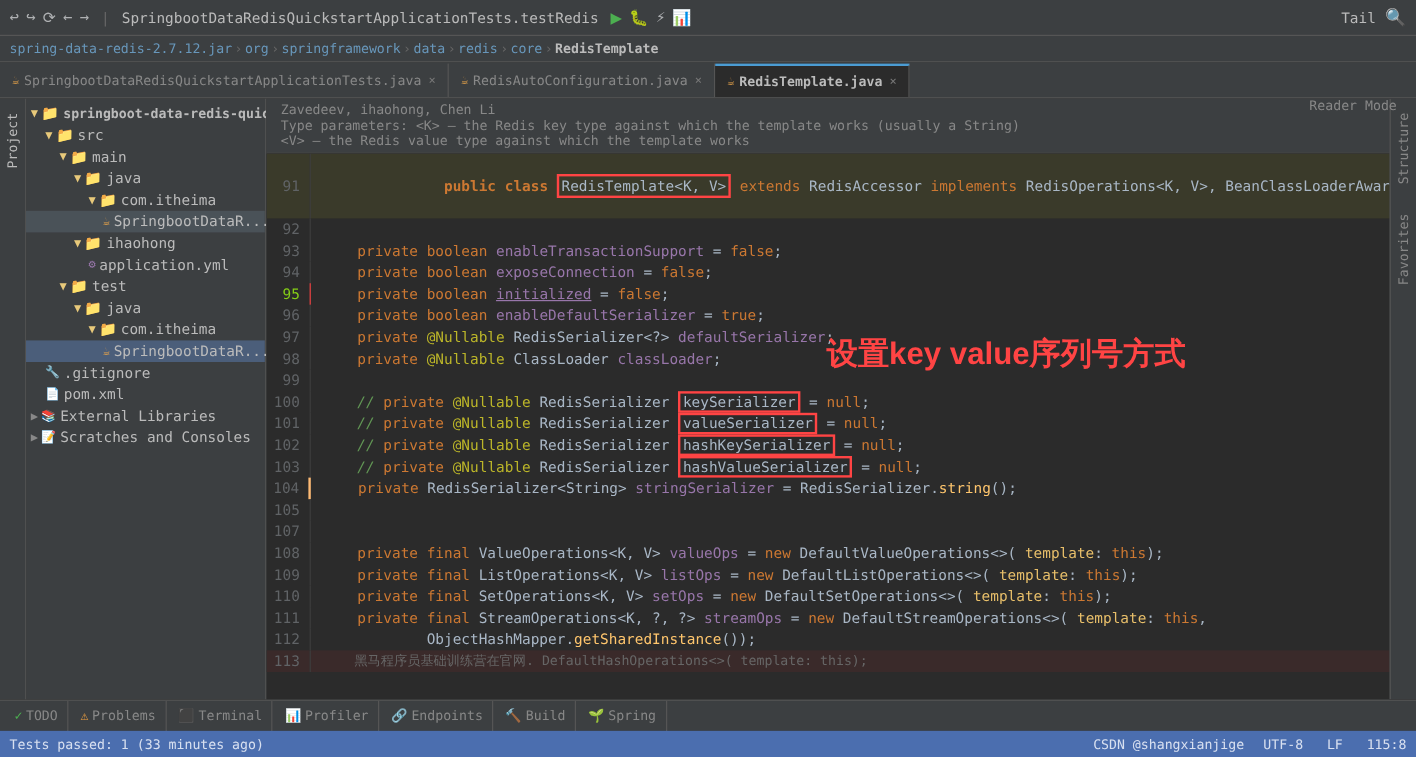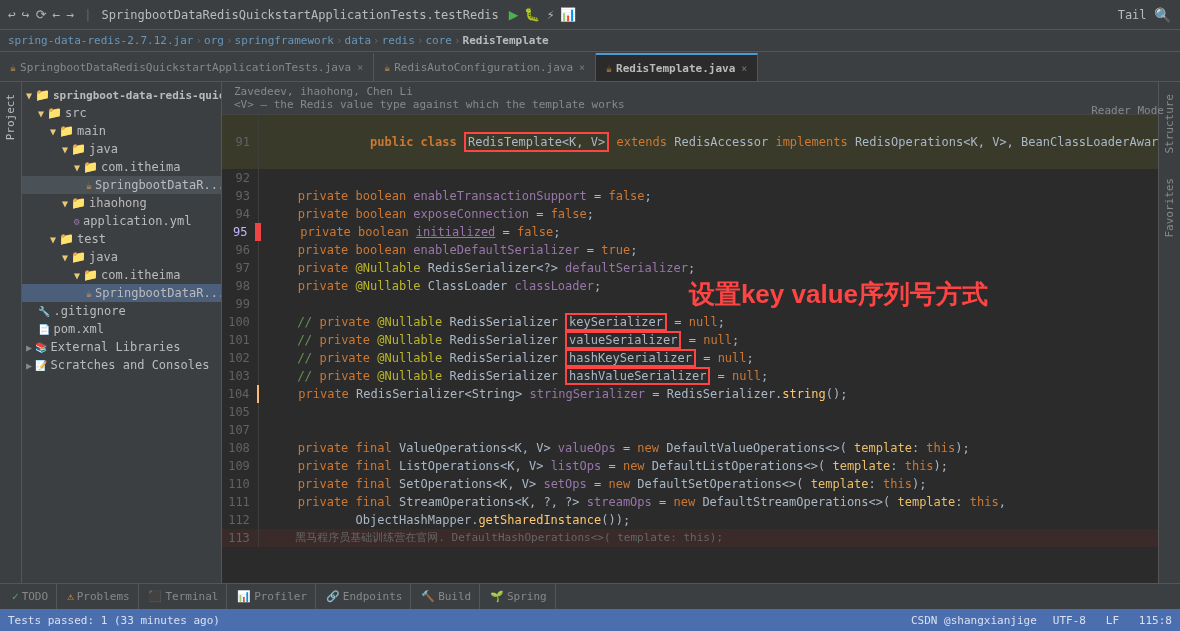--- a/index.html
+++ b/index.html
@@ -160,24 +160,25 @@
         <span style="color:#888; font-size:10px;">📝</span>
         <span>Scratches and Consoles</span>
       </div>
     </div>
   </div>
 
   <div style="flex:1; display:flex; flex-direction:column; overflow:hidden; position:relative;">
 
     <div style="background:#3c3f41; border-bottom:1px solid #444; padding:3px 12px; font-size:11px; color:#888; flex-shrink:0;">
       <div>Zavedeev, ihaohong, Chen Li</div>
+      <div>Type parameters: &lt;K&gt; – the Redis key type against which the template works (usually a String)</div>
       <div>&lt;V&gt; – the Redis value type against which the template works</div>
     </div>
 
-    <div style="position:absolute; right:16px; top:22px; color:#888; font-size:11px; cursor:pointer; z-index:5;">Reader Mode</div>
+    <div style="position:absolute; right:16px; top:0; color:#888; font-size:11px; cursor:pointer; z-index:5;">Reader Mode</div>
 
     <div style="position:absolute; right:192px; top:155px; font-size:26px; font-weight:bold; color:#ff4444; z-index:10; pointer-events:none; font-family:sans-serif;margin-top:40px;">设置key value序列号方式</div>
 
     <div style="flex:1; overflow-y:auto; overflow-x:auto; background:#2b2b2b; font-family:Consolas,Monaco,monospace; font-size:12px; line-height:18px;">
       <table style="border-collapse:collapse; width:100%; min-width:900px;">
         <tbody>
 
           <tr style="background:#3a3a2a;">
             <td style="width:42px; color:#606366; text-align:right; padding:0 8px 0 0; user-select:none; border-right:1px solid #3d3d3d; white-space:nowrap;">91</td>
             <td style="padding-left:10px; white-space:pre; color:#a9b7c6;">
@@ -194,21 +195,21 @@
             <td style="width:42px; color:#606366; text-align:right; padding:0 8px 0 0; user-select:none; border-right:1px solid #3d3d3d;">93</td>
             <td style="padding-left:10px; white-space:pre; color:#a9b7c6;">    <span style="color:#cc7832;">private boolean </span><span style="color:#9876aa;">enableTransactionSupport</span><span> = </span><span style="color:#cc7832;">false</span><span>;</span></td>
           </tr>
 
           <tr>
             <td style="width:42px; color:#606366; text-align:right; padding:0 8px 0 0; user-select:none; border-right:1px solid #3d3d3d;">94</td>
             <td style="padding-left:10px; white-space:pre; color:#a9b7c6;">    <span style="color:#cc7832;">private boolean </span><span style="color:#9876aa;">exposeConnection</span><span> = </span><span style="color:#cc7832;">false</span><span>;</span></td>
           </tr>
 
           <tr>
-            <td style="width:42px; color:#c4b5fd; text-align:right; padding:0 8px 0 0; user-select:none; border-right:6px solid #ef4444;">95</td>
+            <td style="width:42px; color:#84cc16; text-align:right; padding:0 8px 0 0; user-select:none; border-right:1px solid #ef4444;">95</td>
             <td style="padding-left:10px; white-space:pre; color:#a9b7c6;">    <span style="color:#cc7832;">private boolean </span><span style="color:#9876aa; text-decoration:underline;">initialized</span><span> = </span><span style="color:#cc7832;">false</span><span>;</span></td>
           </tr>
 
           <tr>
             <td style="width:42px; color:#606366; text-align:right; padding:0 8px 0 0; user-select:none; border-right:1px solid #3d3d3d;">96</td>
             <td style="padding-left:10px; white-space:pre; color:#a9b7c6;">    <span style="color:#cc7832;">private boolean </span><span style="color:#9876aa;">enableDefaultSerializer</span><span> = </span><span style="color:#cc7832;">true</span><span>;</span></td>
           </tr>
 
           <tr>
             <td style="width:42px; color:#606366; text-align:right; padding:0 8px 0 0; user-select:none; border-right:1px solid #3d3d3d;">97</td>

